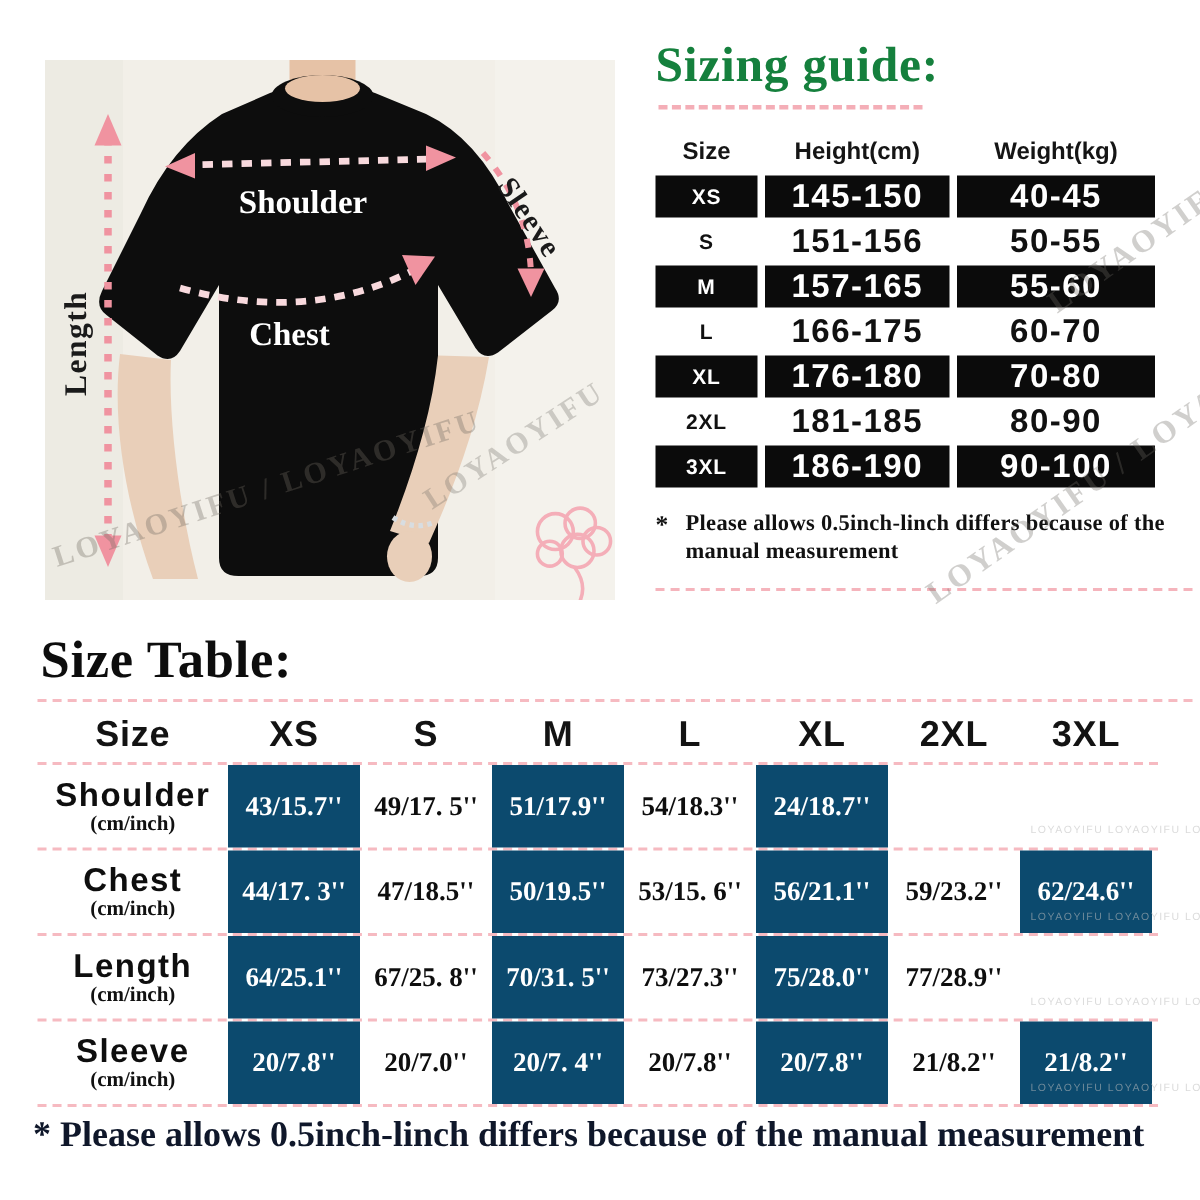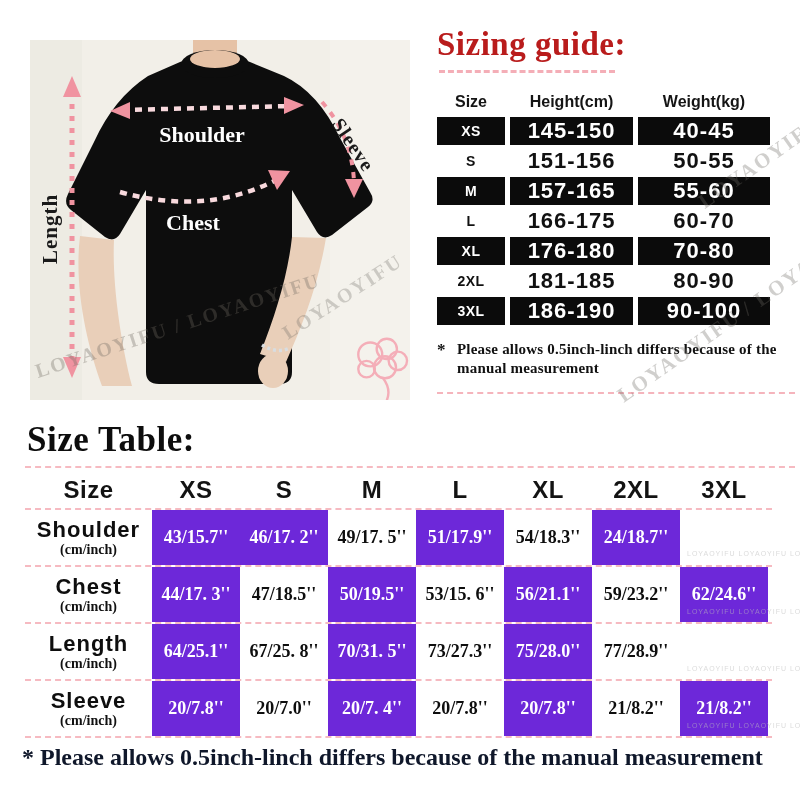--- a/index.html
+++ b/index.html
@@ -9,21 +9,21 @@
     font-family:"Liberation Sans", sans-serif; overflow:hidden; color:#111;
   }
   
   .photo { position:absolute; left:30px; top:40px; width:380px; height:360px; }
   .photo svg { display:block; width:100%; height:100%; }
 
   
   .guide { position:absolute; left:437px; top:26px; width:358px; }
   .guide-title {
     font-family:"Liberation Serif", serif; font-weight:700; font-size:33px;
-    color:#b91c1c; letter-spacing:0.5px;
+    color:#15803d; letter-spacing:0.5px;
   }
   .guide-underline { width:176px; border-top:3px dashed rgba(240,140,152,.7); margin:7px 0 0 2px; }
   .gtable { margin-top:20px; }
   .grow {
     display:grid; grid-template-columns:68px 123px 132px; column-gap:5px;
     align-items:center; margin-bottom:2px;
   }
   .grow.ghead { margin-bottom:6px; }
   .ghead .gh { text-align:center; font-weight:700; font-size:16px; color:#151515; }
   .gcell {
@@ -54,21 +54,21 @@
     display:grid; grid-template-columns:127px repeat(7, 88px);
     height:57px; border-bottom:2px dashed rgba(240,140,152,.6);
   }
   .tlabel { display:flex; flex-direction:column; align-items:center; justify-content:center; }
   .tlabel .lname { font-weight:700; font-size:22px; letter-spacing:1px; color:#0e0e0e; }
   .tlabel .lunit { font-family:"Liberation Serif", serif; font-weight:700; font-size:14px; margin-top:-1px; }
   .tcell {
     display:flex; align-items:center; justify-content:center;
     font-family:"Liberation Serif", serif; font-weight:700; font-size:18px; color:#0e0e0e;
   }
-  .tcell.dark { background:#6d28d9; color:#ffffff; }
+  .tcell.dark { background:#0c4a6e; color:#ffffff; }
   .st-note {
     position:absolute; left:22px; top:744px; width:778px; white-space:nowrap;
     font-family:"Liberation Serif", serif; font-weight:700; font-size:24px; color:#0f172a;
   }
 
   
   .wm {
     position:absolute; font-family:"Liberation Serif", serif; font-weight:700;
     color:rgba(110,105,98,.32); pointer-events:none; white-space:nowrap;
   }
@@ -215,21 +215,20 @@
   </div>
 
   <div class="st-rows">
 
     <div class="trow">
       <div class="tlabel">
         <span class="lname">Shoulder</span>
         <span class="lunit">(cm/inch)</span>
       </div>
       <div class="tcell dark">43/15.7''</div>
-      <div class="tcell dark">46/17. 2''</div>
       <div class="tcell">49/17. 5''</div>
       <div class="tcell dark">51/17.9''</div>
       <div class="tcell">54/18.3''</div>
       <div class="tcell dark">24/18.7''</div>
     </div>
 
     <div class="trow">
       <div class="tlabel">
         <span class="lname">Chest</span>
         <span class="lunit">(cm/inch)</span>

